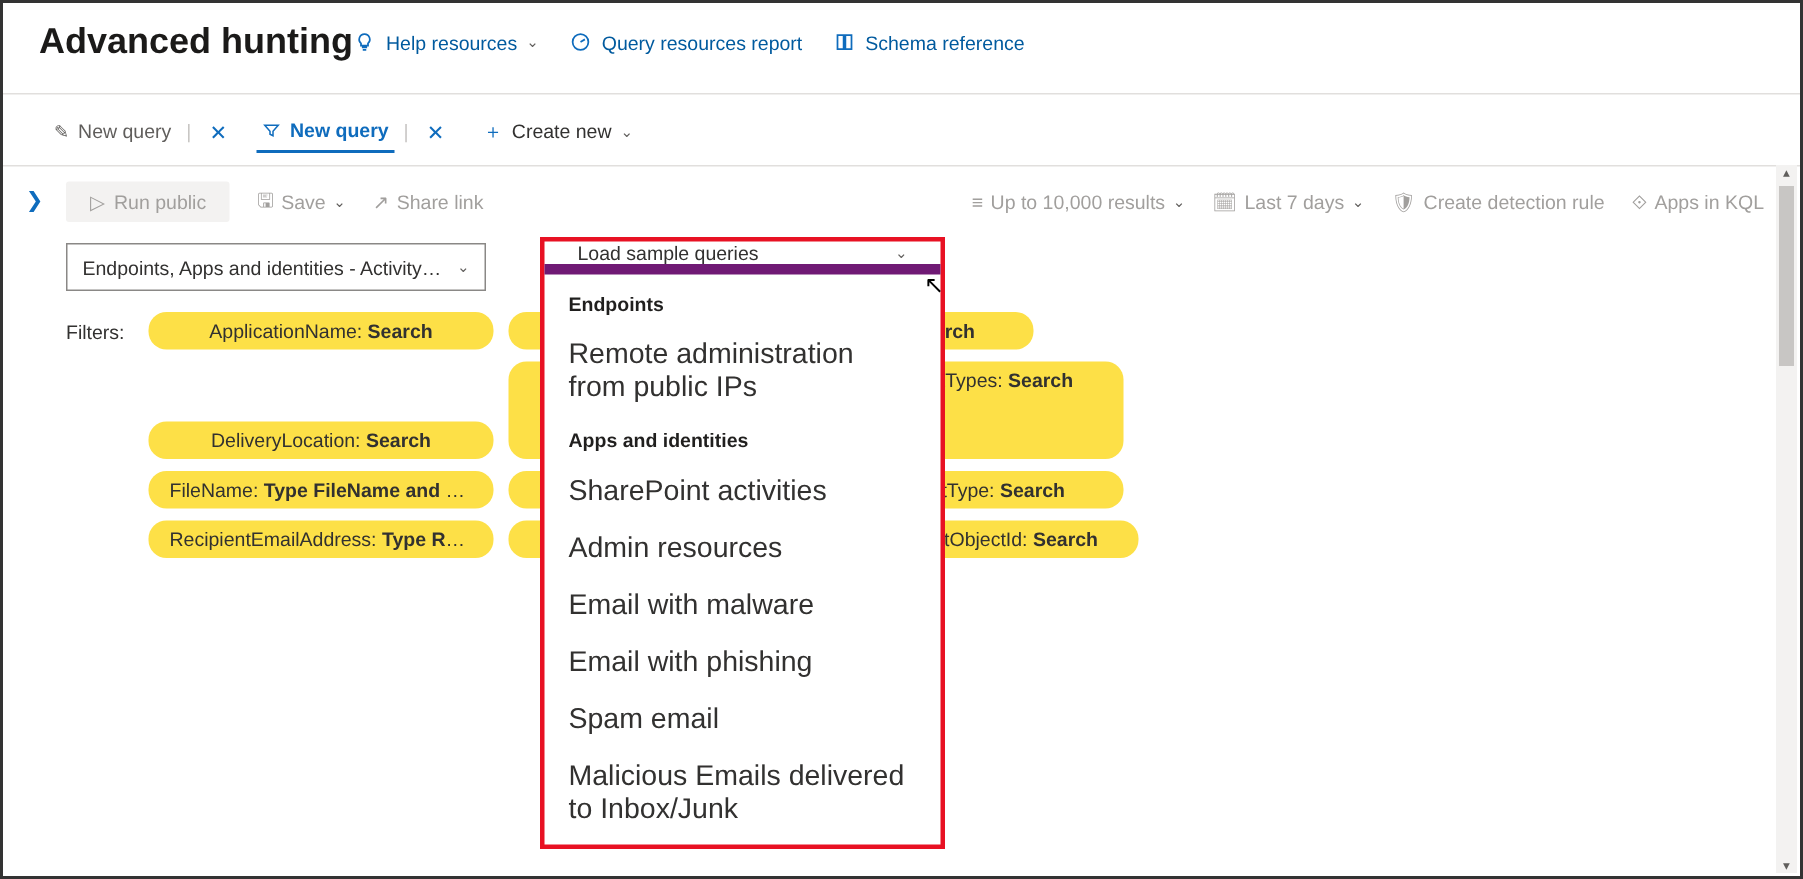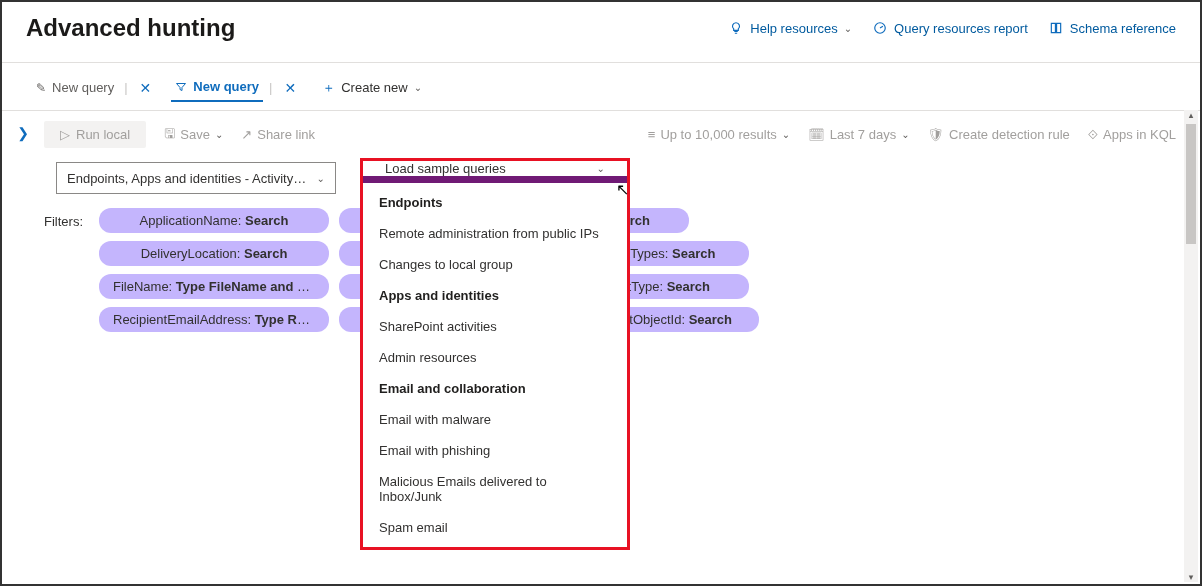--- a/index.html
+++ b/index.html
@@ -1,53 +1,53 @@
 <!DOCTYPE html>
 <html><head>
 <meta charset="utf-8">
 <style>
 * { box-sizing: border-box; margin: 0; padding: 0; font-family: "Segoe UI", -apple-system, sans-serif; }
 body { background: #fff; width: 1202px; height: 586px; overflow: hidden; border: 2px solid #333; position: relative; }
 .page { padding: 8px 24px; }
-.header { display: flex; justify-content: space-between; align-items: center; padding: 4px 0 12px 0; }
+.header { display: flex; align-items: center; padding: 4px 0 12px 0; }
 .page-title { font-size: 24px; font-weight: 600; color: #1b1a19; }
 .header-links { display: flex; gap: 20px; align-items: center; font-size: 13px; color: #005a9e; }
 .hl { display: flex; align-items: center; gap: 6px; cursor: pointer; }
 .hl-icon { width: 16px; height: 16px; display: inline-flex; align-items: center; justify-content: center; }
 .divider { height: 1px; background: #e1dfdd; margin: 0 -24px 0 -24px; }
 .tabs { display: flex; align-items: center; gap: 6px; padding: 10px 0 0 6px; font-size: 13px; }
 .tab { display: flex; align-items: center; gap: 6px; padding: 6px 4px; color: #605e5c; cursor: pointer; }
 .tab .tab-icon { font-size: 12px; }
 .tab.active { color: #0f6cbd; border-bottom: 2px solid #0f6cbd; font-weight: 600; }
 .tab-close { color: #0f6cbd; font-size: 14px; padding: 0 6px; cursor: pointer; }
 .tab-sep { color: #c8c6c4; }
 .create-new { display: flex; align-items: center; gap: 6px; color: #323130; margin-left: 14px; cursor: pointer; }
 .body-row { display: flex; }
 .expander { width: 42px; padding-top: 14px; text-align: center; color: #0f6cbd; font-size: 14px; cursor: pointer; }
 .toolbar { display: flex; justify-content: space-between; align-items: center; padding: 10px 0 14px 0; }
 .tb-left, .tb-right { display: flex; align-items: center; gap: 18px; font-size: 13px; color: #a19f9d; }
 .run-btn { background: #f3f2f1; color: #a19f9d; padding: 6px 16px; border-radius: 2px; display: flex; align-items: center; gap: 6px; cursor: pointer; }
 .tb-item { display: flex; align-items: center; gap: 5px; cursor: pointer; }
 .main { flex: 1; padding-right: 24px; }
-.selects-row { display: flex; gap: 8px; margin-bottom: 14px; margin-left: 12px; }
+.selects-row { display: flex; gap: 8px; margin-bottom: 14px; }
 .select { border: 1px solid #8a8886; background: #fff; height: 32px; display: flex; align-items: center; justify-content: space-between; padding: 0 10px; font-size: 13px; color: #323130; cursor: pointer; }
 .select1 { width: 280px; }
 .toggle-row { display: flex; align-items: center; gap: 10px; font-size: 13px; color: #323130; margin-bottom: 10px; }
 .toggle { width: 36px; height: 18px; border: 1px solid #323130; border-radius: 10px; position: relative; background: #fff; cursor: pointer; }
 .toggle::after { content: ""; position: absolute; left: 2px; top: 2px; width: 12px; height: 12px; border-radius: 50%; background: #323130; }
 .filters-row { display: flex; align-items: flex-start; gap: 16px; font-size: 13px; text-align: center; }
 .filters-label { padding-top: 6px; color: #323130; }
 .pills { display: flex; flex-wrap: wrap; gap: 8px 10px; }
-.pill { background: #c4b5fd; border-radius: 12px; padding: 5px 14px; font-size: 13px; color: #323130; white-space: nowrap; cursor: pointer; }
+.pill { background: #fde047; border-radius: 12px; padding: 5px 14px; font-size: 13px; color: #323130; white-space: nowrap; cursor: pointer; }
 .pill b { font-weight: 600; }
 .dropdown { position: absolute; left: 358px; top: 156px; width: 270px; border: 3px solid #e81123; background: #fff; z-index: 50; }
 .dd-head { height: 22px; display: flex; align-items: center; justify-content: space-between; padding: 0 22px; font-size: 13px; color: #323130; border-bottom: 7px solid #701a75; }
 .dd-body { padding: 4px 4px; }
 .dd-cat { font-weight: 700; font-size: 13px; padding: 8px 12px; color: #201f1e; }
-.dd-item { font-size: 13px; padding: 8px 12px; color: #323130; cursor: pointer; }
+.dd-item { font-size: 19px; padding: 8px 12px; color: #323130; cursor: pointer; }
 .cursor { position: absolute; left: 614px; top: 178px; z-index: 60; font-size: 16px; pointer-events:none; }
 .scrollbar { position: absolute; right: 2px; top: 108px; bottom: 2px; width: 14px; background: #f3f2f1; }
 .scrollbar::before { content:"▴"; position:absolute; top:0; left:0; right:0; text-align:center; font-size:9px; color:#605e5c; }
 .scrollbar::after { content:"▾"; position:absolute; bottom:0; left:0; right:0; text-align:center; font-size:9px; color:#605e5c; }
 .thumb { position: absolute; top: 14px; left: 2px; right: 2px; height: 120px; background: #c8c6c4; }
 .chev { font-size: 10px; color: #605e5c; }
 svg { display: block; }
 </style>
 </head>
 <body>
@@ -114,21 +114,21 @@
 </div>
 <div class="divider"></div>
 
 <div class="body-row">
   <div class="expander">❯</div>
   <div class="main">
     <div class="toolbar">
       <div class="tb-left">
         <div class="run-btn">
           <span>▷</span>
-          <span>Run local</span>
+          <span>Run public</span>
         </div>
         <div class="tb-item">
           <span>🖫</span>
           <span>Save</span>
           <span class="chev">⌄</span>
         </div>
         <div class="tb-item">
           <span>↗</span>
           <span>Share link</span>
         </div>
@@ -165,21 +165,21 @@
 
     <div class="filters-row">
       <span class="filters-label">Filters:</span>
       <div class="pills" id="pills" style="flex-direction: column;">
           <div style="display: flex; gap: 10px;">
             <div class="pill" style="width: 230px; overflow: hidden; text-overflow: ellipsis;">ApplicationName: <b>Search</b></div>
             <div class="pill" style="width: 150px; overflow: hidden; text-overflow: ellipsis;">…ame: <b>Search</b></div>
             <div class="pill" style="width: 190px; overflow: hidden; text-overflow: ellipsis;">EventType: <b>Search</b></div>
           </div>
           <div style="display: flex; gap: 10px;">
-            <div class="pill" style="width: 230px; overflow: hidden; text-overflow: ellipsis;">DeliveryLocation: <b>Search</b></div>
+            <div class="pill" style="width: 230px; overflow: hidden; text-overflow: ellipsis; margin-top: 40px;">DeliveryLocation: <b>Search</b></div>
             <div class="pill" style="width: 210px; overflow: hidden; text-overflow: ellipsis;"><b>Type Subject and press …</b></div>
             <div class="pill" style="width: 190px; overflow: hidden; text-overflow: ellipsis;">ThreatTypes: <b>Search</b></div>
           </div>
           <div style="display: flex; gap: 10px;">
             <div class="pill" style="width: 230px; overflow: hidden; text-overflow: ellipsis;">FileName: <b>Type FileName and pr…</b></div>
             <div class="pill" style="width: 210px; overflow: hidden; text-overflow: ellipsis;"><b>Type SourceIp and pre…</b></div>
             <div class="pill" style="width: 190px; overflow: hidden; text-overflow: ellipsis;">EventType: <b>Search</b></div>
           </div>
           <div style="display: flex; gap: 10px;">
             <div class="pill" style="width: 230px; overflow: hidden; text-overflow: ellipsis;">RecipientEmailAddress: <b>Type Rec…</b></div>
@@ -192,29 +192,27 @@
 </div>
 
 <div class="dropdown">
   <div class="dd-head">
     <span>Load sample queries</span>
     <span class="chev">⌄</span>
   </div>
   <div class="dd-body" id="dd-body">
       <div class="dd-cat">Endpoints</div>
       <div class="dd-item">Remote administration from public IPs</div>
-      <div class="dd-item">Changes to local group</div>
       <div class="dd-cat">Apps and identities</div>
       <div class="dd-item">SharePoint activities</div>
       <div class="dd-item">Admin resources</div>
-      <div class="dd-cat">Email and collaboration</div>
       <div class="dd-item">Email with malware</div>
       <div class="dd-item">Email with phishing</div>
+      <div class="dd-item">Spam email</div>
       <div class="dd-item">Malicious Emails delivered to Inbox/Junk</div>
-      <div class="dd-item">Spam email</div>
     </div>
 </div>
 
 <div class="cursor">↖</div>
 
 <div class="scrollbar">
     <div class="thumb"></div>
   </div>
 
 </body></html>

